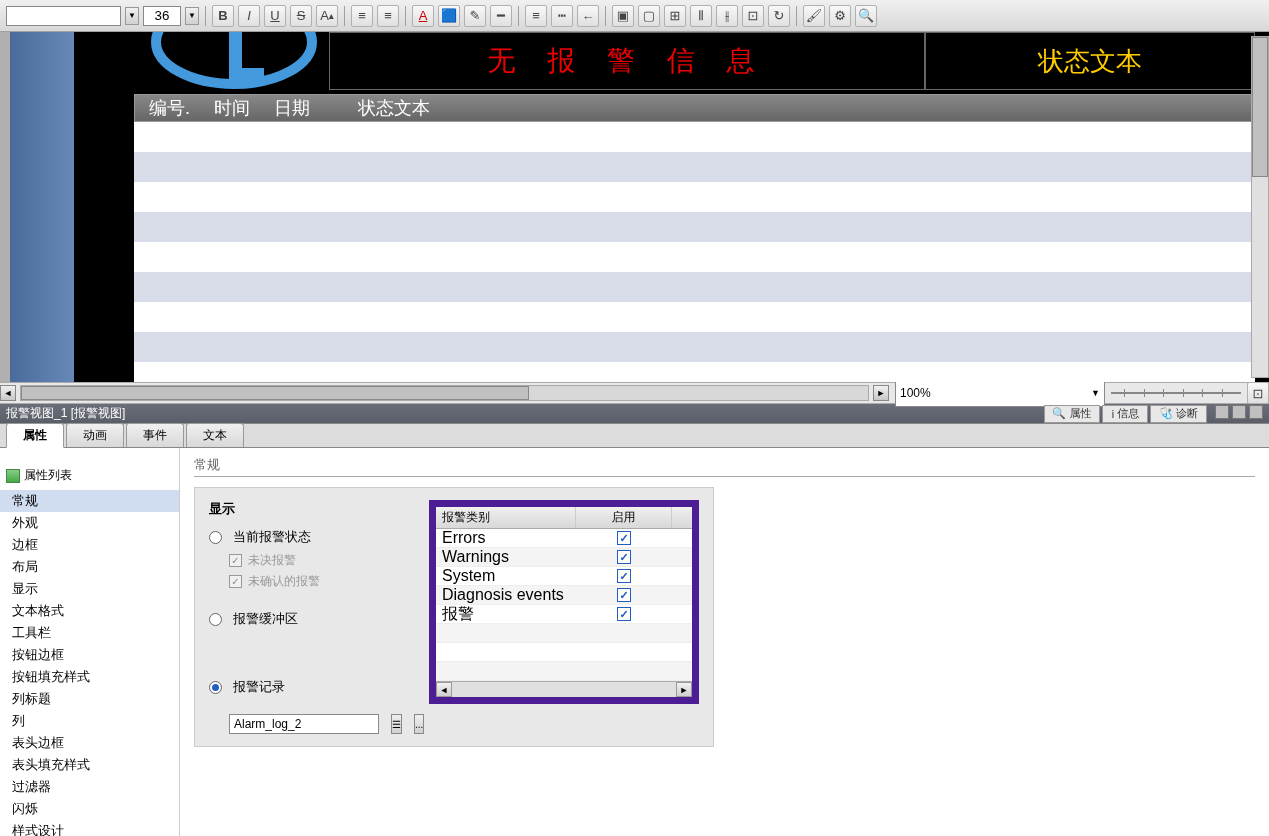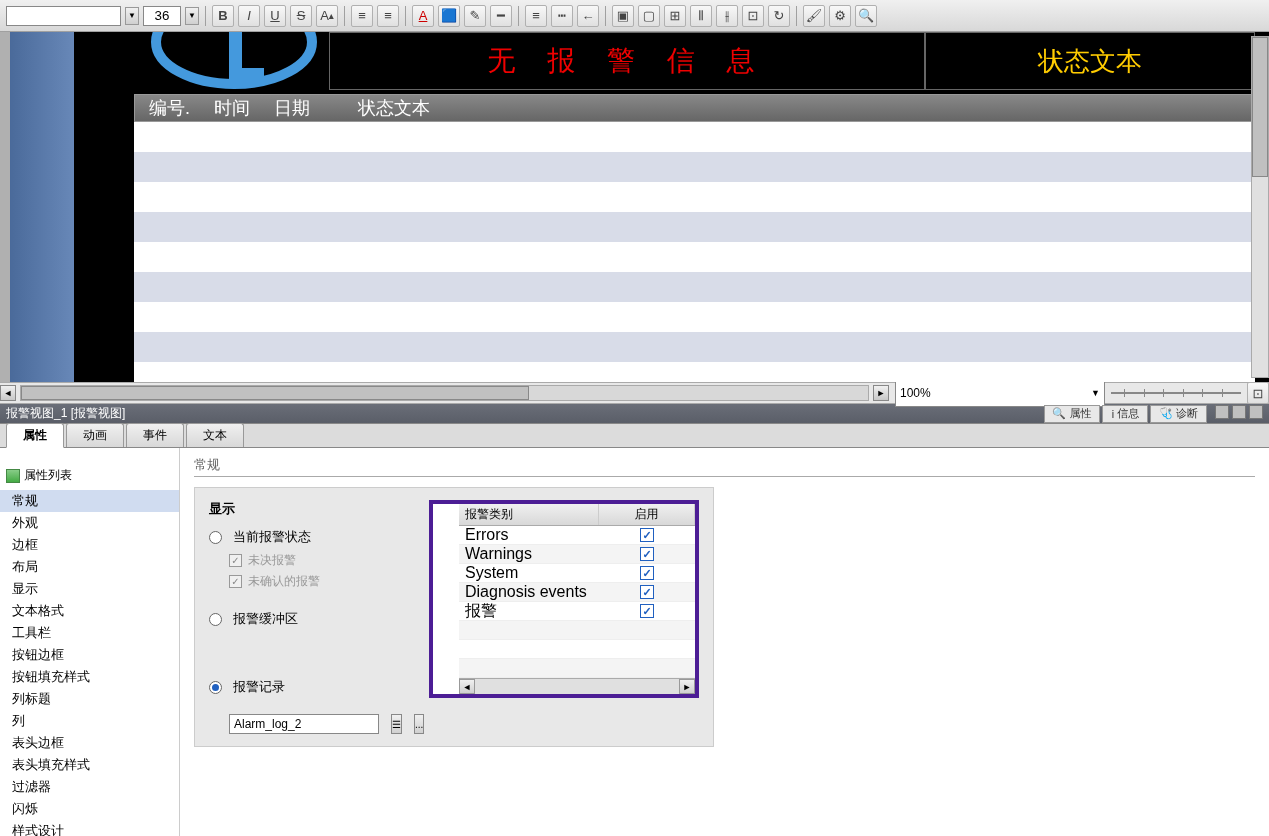--- a/index.html
+++ b/index.html
@@ -69,21 +69,21 @@
 .radio-row { display: flex; align-items: center; gap: 11px; margin-bottom: 6px; font-size: 13px; text-align: center; }
 .radio { width: 13px; height: 13px; border: 1px solid #666; border-radius: 50%; background: #fff; display: inline-flex; align-items: center; justify-content: center; }
 .radio.checked::after { content: ""; width: 7px; height: 7px; background: #2060c0; border-radius: 50%; }
 .check-row { display: flex; align-items: center; gap: 6px; margin-left: 20px; margin-bottom: 4px; font-size: 12px; color: #999; }
 .checkbox { width: 13px; height: 13px; border: 1px solid #999; background: #f0f0f0; display: inline-flex; align-items: center; justify-content: center; font-size: 10px; color: #888; }
 .input-row { margin-left: 20px; margin-top: 18px; display: flex; gap: 12px; }
 .text-input { width: 150px; height: 20px; border: 1px solid #888; background: #fff; padding: 0 4px; font-size: 12px; }
 .input-btn { width: 20px; height: 20px; border: 1px solid #888; background: linear-gradient(#f0f0f0,#d0d0d0); display: inline-flex; align-items: center; justify-content: center; font-size: 10px; cursor: pointer; }
 
 .display-right { flex: 1; }
-.alarm-table { border: 4px solid #4c1d95; background: #fff; padding-left: 26px; }
+.alarm-table { border: 7px solid #4c1d95; background: #fff; }
 .at-header { display: flex; background: linear-gradient(#f0f0f0,#d8d8d8); border-bottom: 1px solid #aaa; }
 .at-col { padding: 2px 6px; font-size: 12px; border-right: 1px solid #ccc; }
 .at-col1 { width: 140px; }
 .at-col2 { width: 96px; text-align: center; }
 .at-body { }
 .at-row { display: flex; border-bottom: 1px solid #eee; height: 19px; align-items: center; }
 .at-row:nth-child(even) { background: #f4f4f4; }
 .at-cell1 { width: 140px; padding: 0 6px; font-size: 16px; }
 .at-cell2 { width: 96px; display: flex; justify-content: center; }
 .at-check { width: 14px; height: 14px; border: 1px solid #2060c0; background: #fff; display: inline-flex; align-items: center; justify-content: center; color: #2060c0; font-size: 11px; font-weight: bold; }

